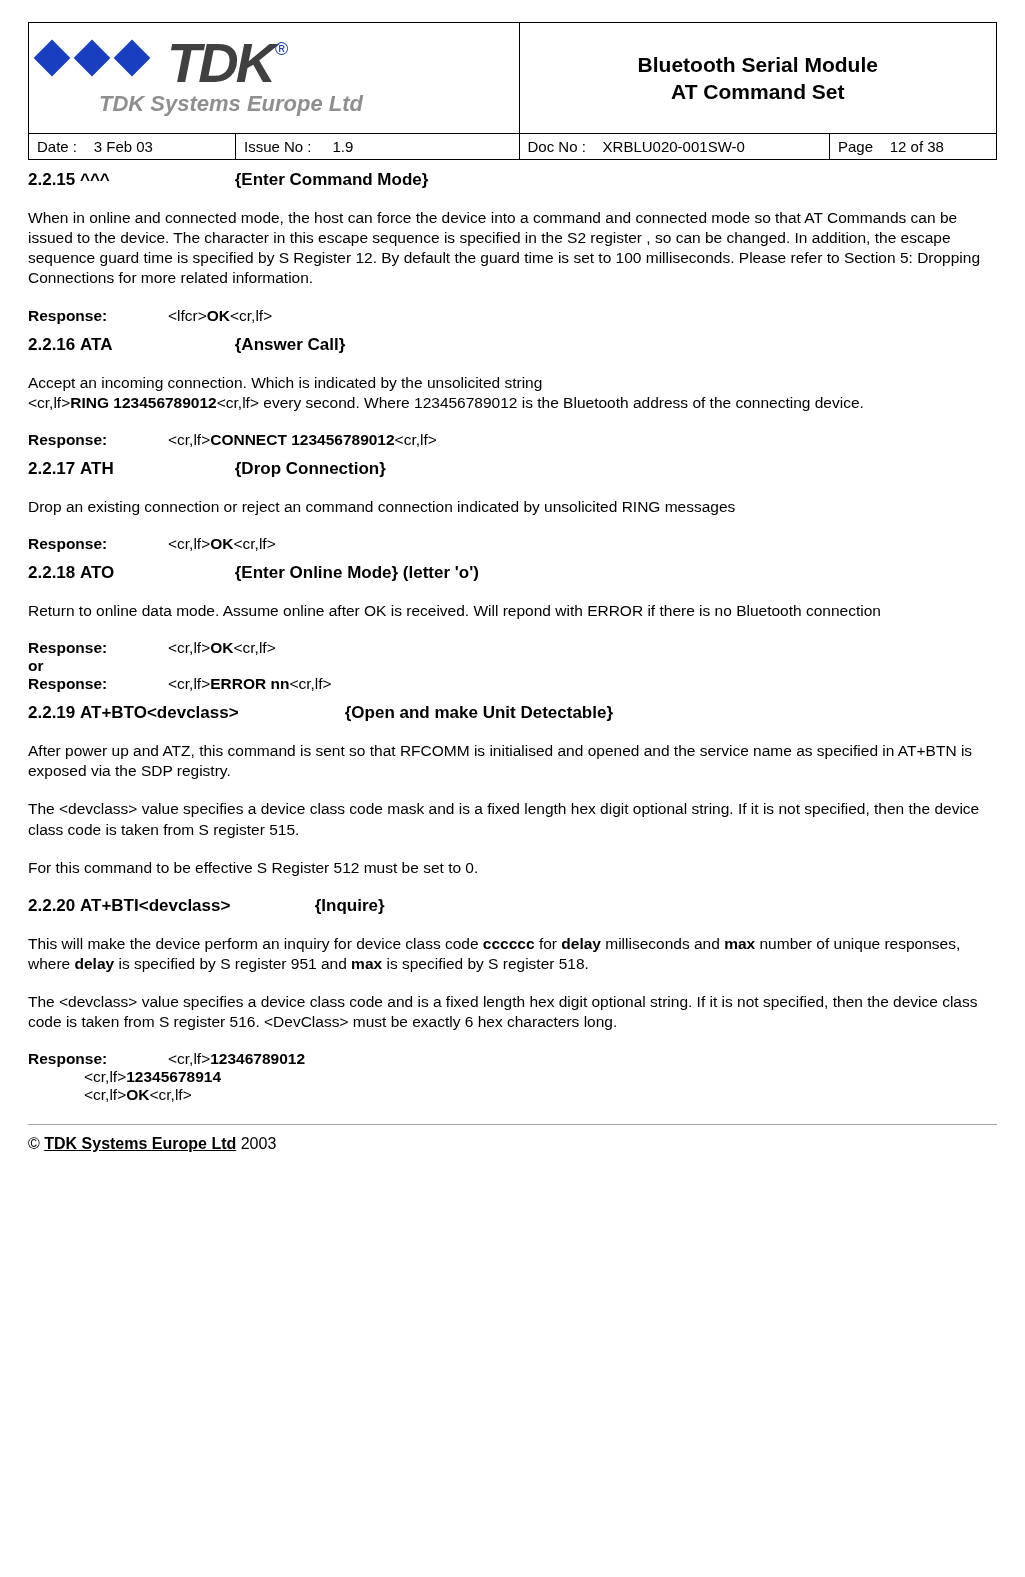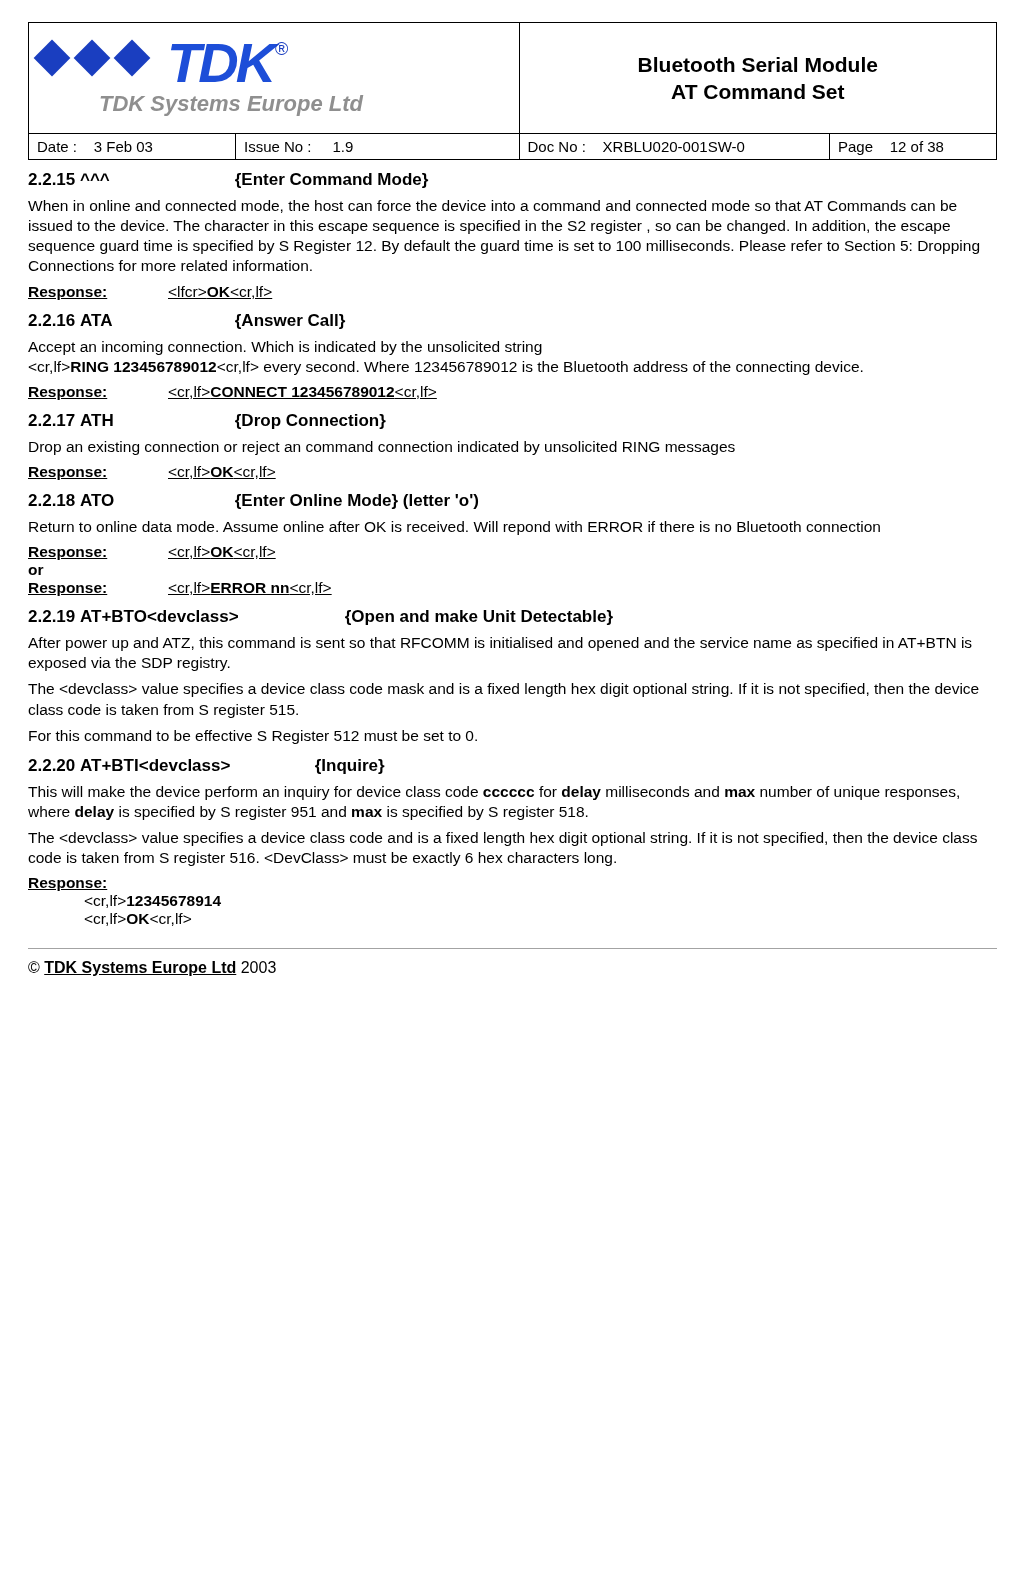--- a/index.html
+++ b/index.html
@@ -53,21 +53,21 @@
     width: 26px;
     height: 26px;
     background: #1a3ec0;
     transform: rotate(45deg);
     margin-right: 14px;
   }
   .tdk-text {
     font-family: Arial, Helvetica, sans-serif;
     font-weight: 900;
     font-size: 56px;
-    color: #1d4ed8;
+    color: #404040;
     letter-spacing: -3px;
     margin-left: 8px;
     font-style: italic;
     line-height: 0.85;
   }
   .reg-mark {
     font-size: 18px;
     color: #1a3ec0;
     vertical-align: top;
     margin-left: 2px;
@@ -85,27 +85,26 @@
     font-size: 17px;
     font-weight: bold;
     margin-top: 10px;
     margin-bottom: 6px;
   }
   h2.section .cmd {
     display: inline-block;
     min-width: 150px;
   }
   p.body {
+    margin: 18px 0;
+    line-height: 1.30;
+  }
+  .resp-row {
+    display: flex;
     margin: 6px 0;
-    line-height: 1.30;
-  }
-  .resp-row {
-    display: flex;
-    margin: 6px 0;
-    text-decoration: underline;
   }
   .resp-label {
     font-weight: bold;
     width: 140px;
     flex-shrink: 0;
   }
   .resp-val {
     flex: 1;
   }
   .resp-indent {
@@ -244,20 +243,23 @@
   <span>2.2.20</span>
   <span style="display:inline-block;min-width:230px"><span>AT+BTI&lt;devclass&gt;</span></span>
   <span>{Inquire}</span>
 </h2>
 <p class="body">
   <span>This will make the device perform an inquiry for device class code </span><b>cccccc</b><span> for </span><b>delay</b><span> milliseconds and </span><b>max</b><span> number of unique responses, where </span><b>delay</b><span> is specified by S register 951 and </span><b>max</b><span> is specified by S register 518.</span>
 </p>
 <p class="body" style="margin-top:0">The &lt;devclass&gt; value specifies a device class code and is a fixed length hex digit optional string. If it is not specified, then the device class code is taken from S register 516. &lt;DevClass&gt; must be exactly 6 hex characters long.</p>
 <div class="resp-row" style="margin-bottom:0">
   <span class="resp-label">Response:</span>
+  <span class="resp-val">
+    <span>&lt;cr,lf&gt;</span><b>12346789012</b>
+  </span>
 </div>
 <div class="resp-indent">
   <span>&lt;cr,lf&gt;</span><b>12345678914</b>
 </div>
 <div class="resp-indent">
   <span>&lt;cr,lf&gt;</span><b>OK</b><span>&lt;cr,lf&gt;</span>
 </div>
 
 <div class="footer-line">
   <span>© </span><span class="co">TDK Systems Europe Ltd</span><span> 2003</span>

